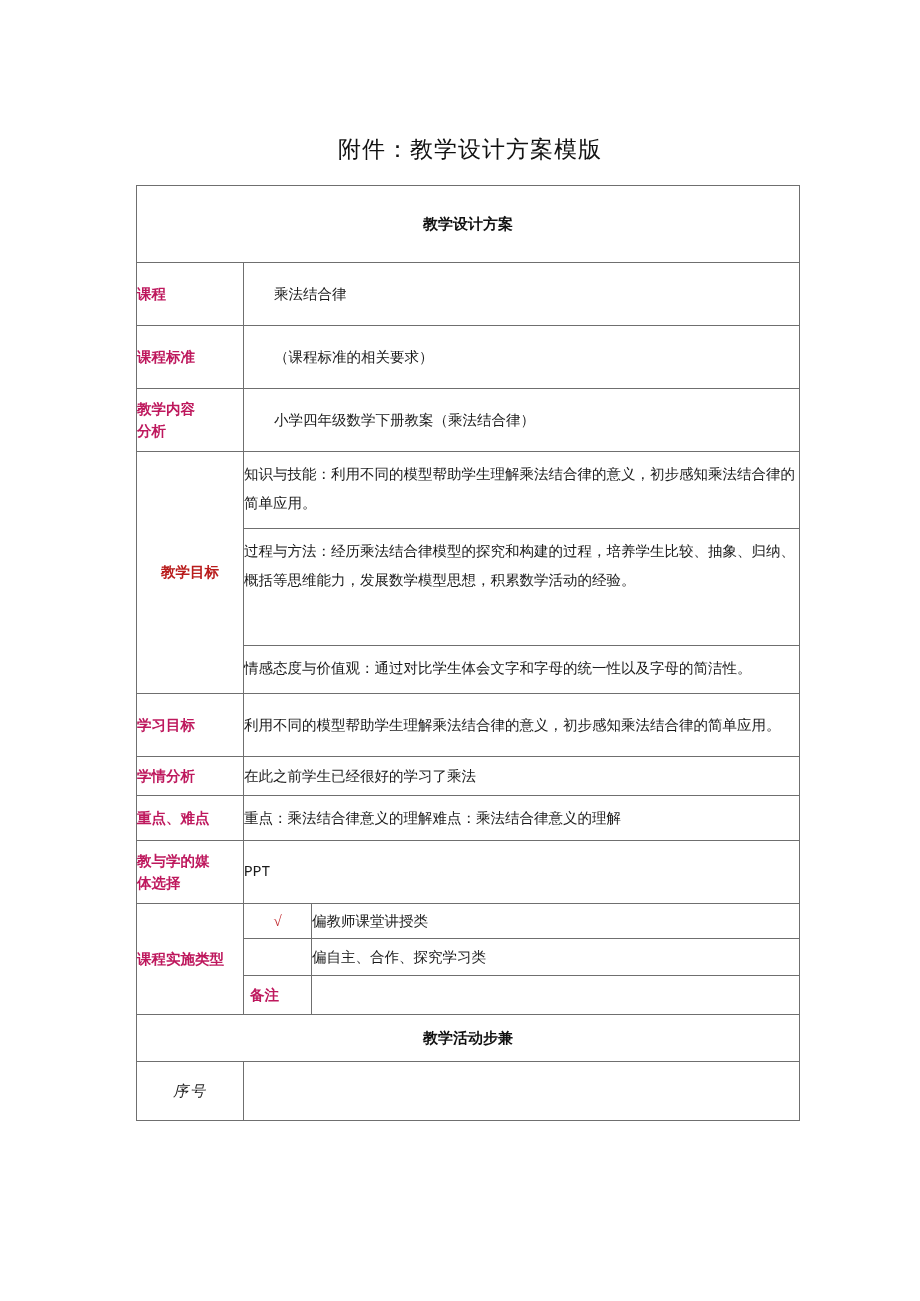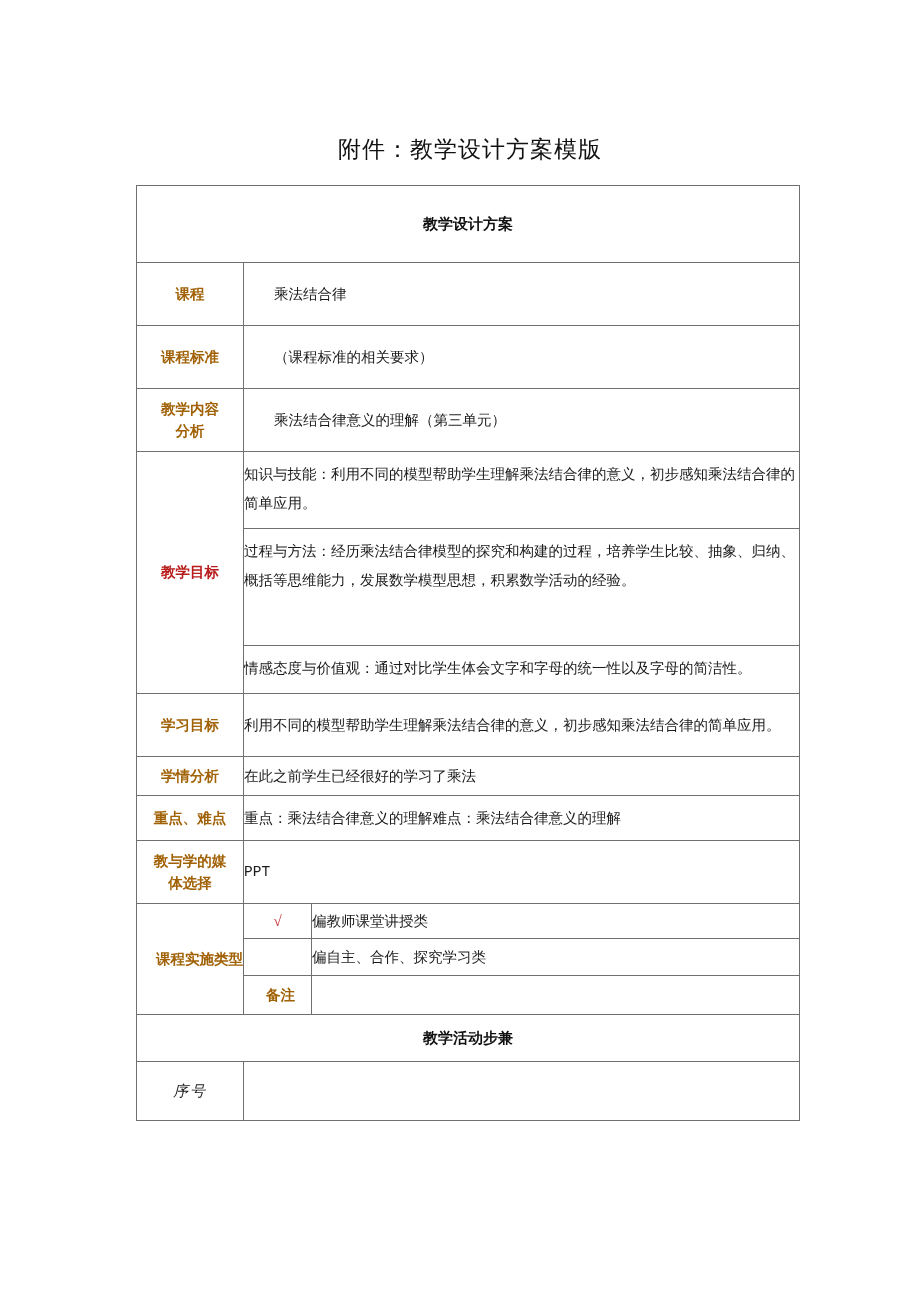--- a/index.html
+++ b/index.html
@@ -62,25 +62,24 @@
   col.c-check { width: 68px; }
   col.c-rest  { width: 488px; }
 
   
   .lbl {
     font-weight: bold;
     font-size: 14.5px;
     font-family: "Liberation Sans", "DejaVu Sans", sans-serif;
     padding: 6px 4px 6px 6px;
     line-height: 1.55;
-    color: #a16207;
-    text-align: center;
+    color: #be185d;
   }
   .lbl.tight {
-    padding-left: 19px;
+    padding-left: 0;
     margin-left: 16px;
   }
 
   
   .txt {
     font-size: 14.5px;
     line-height: 2.0;
     padding: 4px 8px 4px 6px;
     font-family: "Liberation Serif", "DejaVu Serif", serif;
     color: #1a1a1a;
@@ -172,21 +171,21 @@
         <tr>
           <td class="lbl row-h-med">课程标准</td>
           <td colspan="2" class="txt indent">（课程标准的相关要求）</td>
         </tr>
 
         <tr>
           <td class="lbl row-h-med">
             <div>教学内容</div>
             <div>分析</div>
           </td>
-          <td colspan="2" class="txt indent">乘法结合律意义的理解（第三单元）</td>
+          <td colspan="2" class="txt indent">小学四年级数学下册教案（乘法结合律）</td>
         </tr>
 
         <tr>
           <td rowspan="3" class="goal-label-cell">教学目标</td>
           <td colspan="2" class="txt pad-top">知识与技能：利用不同的模型帮助学生理解乘法结合律的意义，初步感知乘法结合律的简单应用。</td>
         </tr>
         <tr>
           <td colspan="2" class="txt pad-top" style="height:98px; vertical-align:top;">过程与方法：经历乘法结合律模型的探究和构建的过程，培养学生比较、抽象、归纳、概括等思维能力，发展数学模型思想，积累数学活动的经验。</td>
         </tr>
         <tr>

